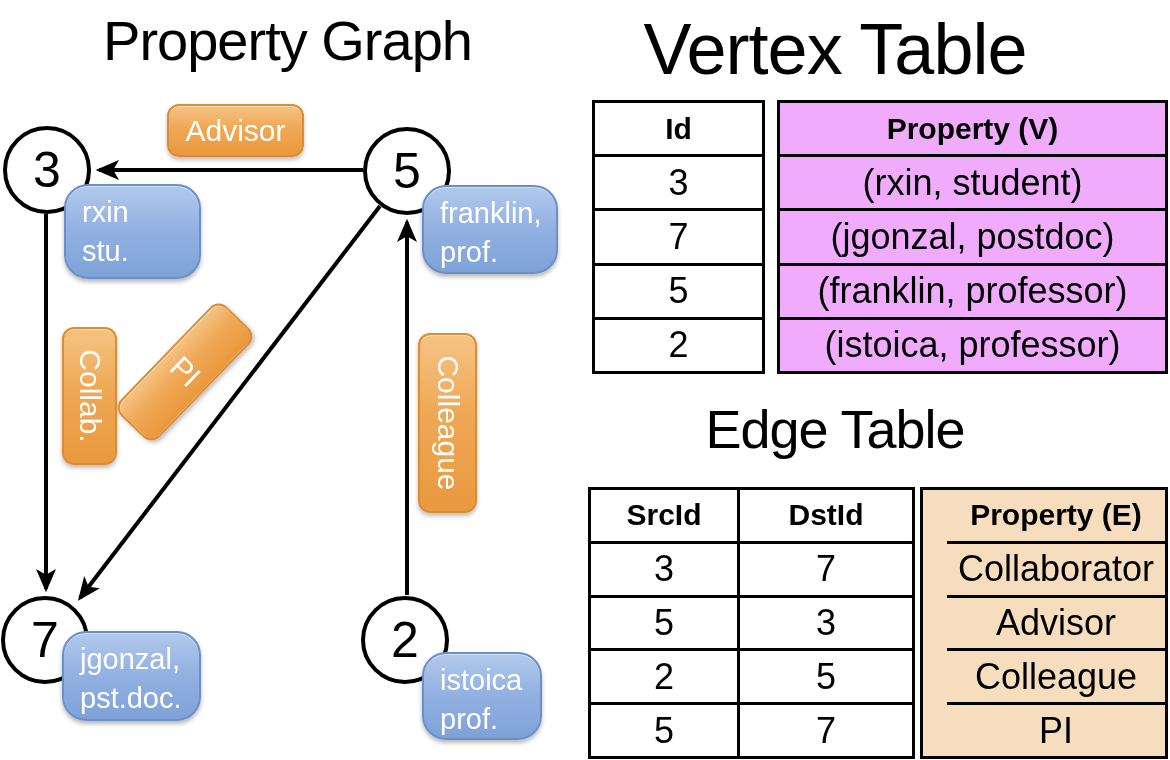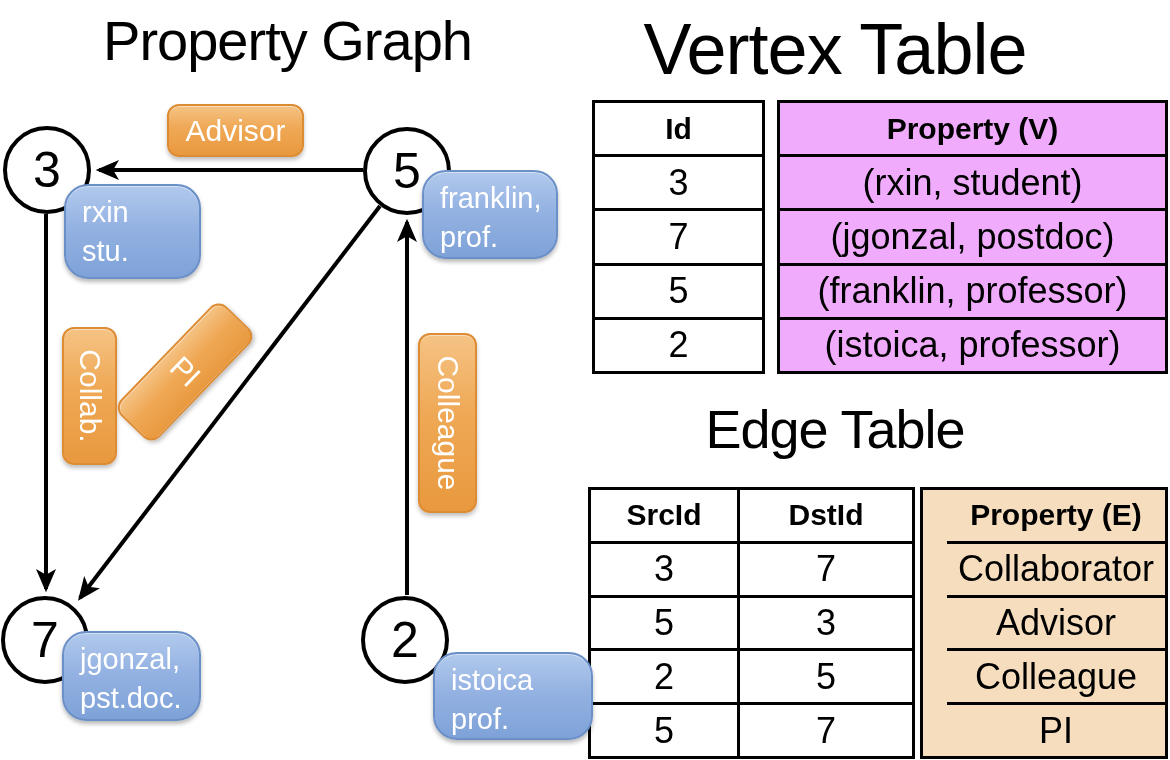--- a/index.html
+++ b/index.html
@@ -94,29 +94,29 @@
     <span>7</span>
   </div>
   <div class="gnode" style="left:361px; top:596px;">
     <span>2</span>
   </div>
 
   <div class="vbox" style="left:64px; top:184px; width:137px; height:95px;">
     <div>rxin</div>
     <div>stu.</div>
   </div>
-  <div class="vbox" style="left:422px; top:170px; width:136px; height:89px;">
+  <div class="vbox" style="left:422px; top:185px; width:136px; height:89px;">
     <div>franklin,</div>
     <div>prof.</div>
   </div>
   <div class="vbox" style="left:62px; top:624px; width:139px; height:90px;margin-top:7px;">
     <div>jgonzal,</div>
     <div>pst.doc.</div>
   </div>
-  <div class="vbox" style="left:422px; top:652px; width:160px; height:88px;margin-left:11px;">
+  <div class="vbox" style="left:422px; top:652px; width:120px; height:88px;">
     <div>istoica</div>
     <div>prof.</div>
   </div>
 
   <div class="ebox" style="left:167px; top:104px; width:137px; height:53px;">
     <span>Advisor</span>
   </div>
   <div class="ebox" style="left:62px; top:327px; width:55px; height:138px;">
     <span class="rot">Collab.</span>
   </div>

